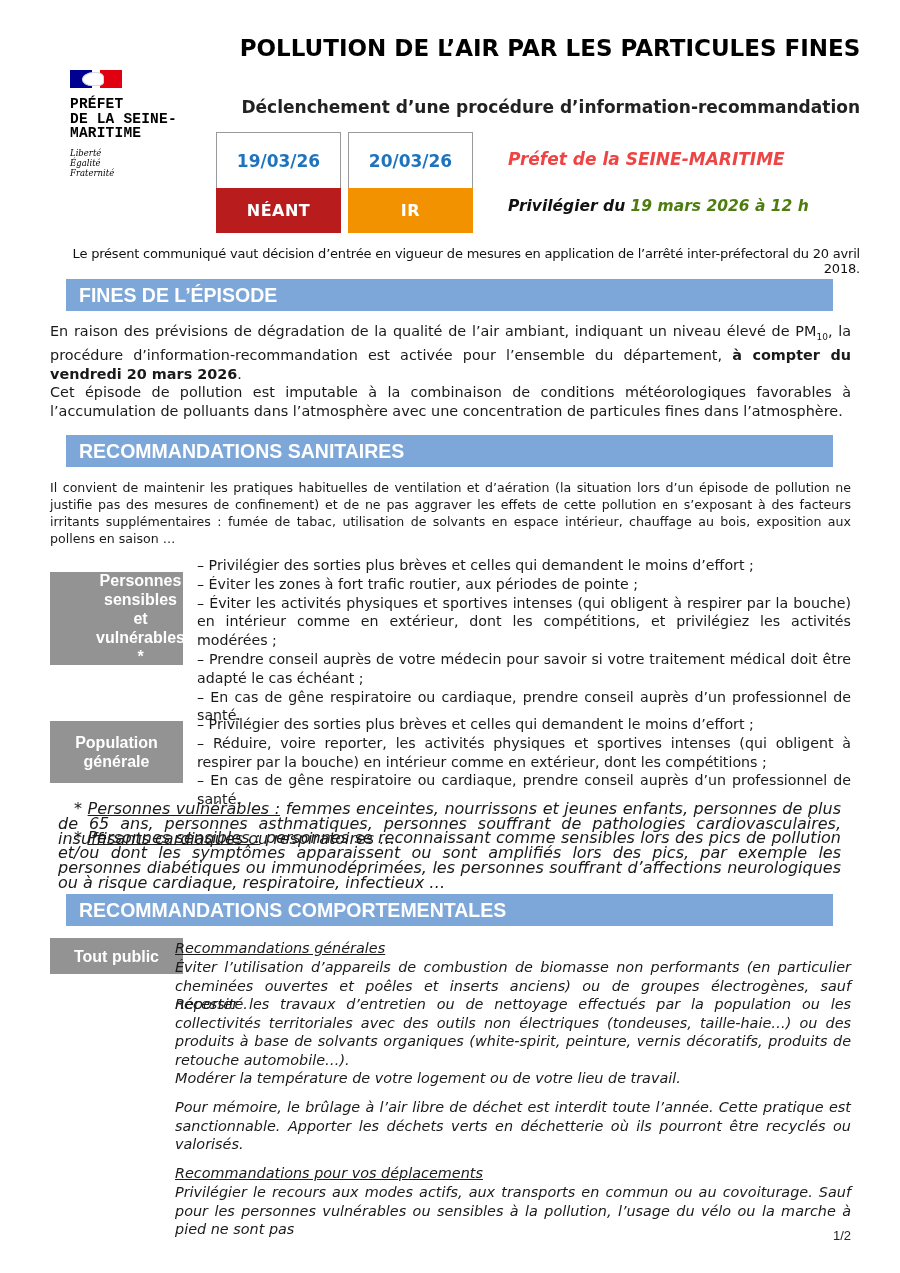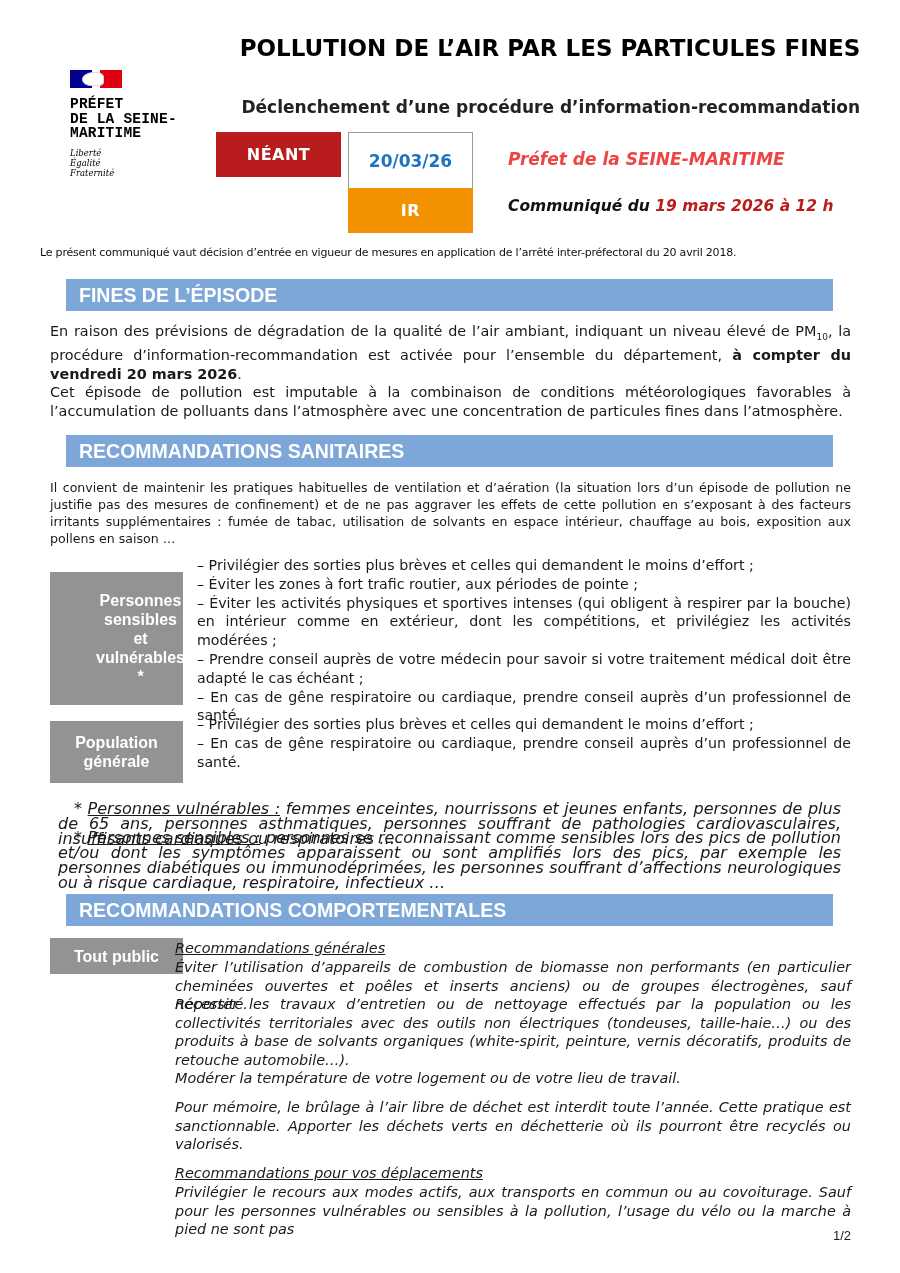--- a/index.html
+++ b/index.html
@@ -21,36 +21,36 @@
   .daybox { position: absolute; top: 132px; width: 125px; }
   .daybox .date { height: 56px; border: 1px solid #9a9a9a; border-bottom: none; display: flex; align-items: center; justify-content: center; font-weight: bold; font-size: 17px; color: #1e73be; }
   .daybox .status { height: 45px; display: flex; align-items: center; justify-content: center; font-weight: bold; font-size: 16px; color: #fff; letter-spacing: 0.5px; }
   .day1 { left: 216px; }
   .day1 .status { background: #b91c1c; }
   .day2 { left: 348px; }
   .day2 .status { background: #f39200; }
 
   .prefet-right { position: absolute; left: 508px; top: 149px; font-weight: bold; font-style: italic; font-size: 17px; color: #ef4444; }
   .communique { position: absolute; left: 508px; top: 197px; font-weight: bold; font-style: italic; font-size: 15.5px; color: #111; }
-  .communique .hl { color: #b91c1c; }
+  .communique .hl { color: #4d7c0f; }
 
-  .decision { position: absolute; left: 40px; top: 246px; width: 820px; text-align: left; font-size: 11px; color: #111; letter-spacing: -0.2px; }
+  .decision { position: absolute; left: 40px; top: 246px; width: 820px; text-align: right; font-size: 13px; color: #111; letter-spacing: -0.2px; }
 
   .section-bar { position: absolute; left: 66px; width: 767px; height: 32px; background: #7ea7d9; color: #fff; font-family: "Liberation Sans", sans-serif; font-weight: bold; font-size: 19.5px; line-height: 32px; padding-left: 13px; }
   .bar1 { top: 279px; }
   .bar2 { top: 435px; }
   .bar3 { top: 894px; }
 
   .para { position: absolute; left: 50px; width: 801px; text-align: justify; color: #1a1a1a; }
   .nature { top: 322px; font-size: 14.4px; line-height: 18.5px; }
   .nature b { font-weight: bold; }
   .sanit-intro { top: 479px; font-size: 12.6px; line-height: 17px; }
 
   .group-label { position: absolute; left: 50px; width: 133px; background: #939393; color: #fff; font-family: "Liberation Sans", sans-serif; font-weight: bold; font-size: 16px; line-height: 19px; text-align: center; display: flex; align-items: center; justify-content: center; }
-  .gl1 { top: 572px; height: 133px; padding-left: 48px; }
+  .gl1 { top: 572px; height: 93px; padding-left: 48px; }
   .gl2 { top: 721px; height: 62px; }
   .gl3 { top: 938px; height: 36px; font-size: 16px; }
 
   .reco-list { position: absolute; left: 197px; width: 654px; font-size: 14.2px; line-height: 18.8px; color: #1a1a1a; text-align: justify; }
   .rl1 { top: 556px; }
   .rl2 { top: 715px; }
   .reco-list div { margin: 0; }
 
   .notes { position: absolute; left: 58px; width: 783px; font-style: italic; font-size: 16px; line-height: 15px; color: #1a1a1a; text-align: justify; }
   .n1 { top: 801px; }
@@ -83,29 +83,30 @@
 MARITIME</div>
   <div class="devise">Liberté
 Égalité
 Fraternité</div>
 </div>
 
 <div class="main-title">POLLUTION DE L’AIR PAR LES PARTICULES FINES</div>
 <div class="sub-title">Déclenchement d’une procédure d’information-recommandation</div>
 
 <div class="daybox day1">
+  <div class="date">19/03/26</div>
   <div class="status">NÉANT</div>
 </div>
 <div class="daybox day2">
   <div class="date">20/03/26</div>
   <div class="status">IR</div>
 </div>
 
 <div class="prefet-right">Préfet de la SEINE-MARITIME</div>
-<div class="communique"><span>Communiqué du </span><span class="hl">19 mars 2026 à 12 h</span></div>
+<div class="communique"><span>Privilégier du </span><span class="hl">19 mars 2026 à 12 h</span></div>
 
 <div class="decision">Le présent communiqué vaut décision d’entrée en vigueur de mesures en application de l’arrêté inter-préfectoral du 20 avril 2018.</div>
 
 <div class="section-bar bar1">FINES DE L’ÉPISODE</div>
 <div class="para nature">
   <span>En raison des prévisions de dégradation de la qualité de l’air ambiant, indiquant un niveau élevé de PM</span><sub style="font-size:9px;">10</sub><span>, la procédure d’information-recommandation est activée pour l’ensemble du département, </span><b>à compter du vendredi 20 mars 2026</b><span>.</span><br>
   <span>Cet épisode de pollution est imputable à la combinaison de conditions météorologiques favorables à l’accumulation de polluants dans l’atmosphère avec une concentration de particules fines dans l’atmosphère.</span>
 </div>
 
 <div class="section-bar bar2">RECOMMANDATIONS SANITAIRES</div>
@@ -116,20 +117,21 @@
   <div>– Privilégier des sorties plus brèves et celles qui demandent le moins d’effort ;</div>
   <div>– Éviter les zones à fort trafic routier, aux périodes de pointe ;</div>
   <div>– Éviter les activités physiques et sportives intenses (qui obligent à respirer par la bouche) en intérieur comme en extérieur, dont les compétitions, et privilégiez les activités modérées ;</div>
   <div>– Prendre conseil auprès de votre médecin pour savoir si votre traitement médical doit être adapté le cas échéant ;</div>
   <div>– En cas de gêne respiratoire ou cardiaque, prendre conseil auprès d’un professionnel de santé.</div>
 </div>
 
 <div class="group-label gl2">Population générale</div>
 <div class="reco-list rl2">
   <div>– Privilégier des sorties plus brèves et celles qui demandent le moins d’effort ;</div>
+  <div>– Réduire, voire reporter, les activités physiques et sportives intenses (qui obligent à respirer par la bouche) en intérieur comme en extérieur, dont les compétitions ;</div>
   <div>– En cas de gêne respiratoire ou cardiaque, prendre conseil auprès d’un professionnel de santé.</div>
 </div>
 
 <div class="notes n1">
   <span style="padding-left:16px;">* </span><u>Personnes vulnérables :</u><span> femmes enceintes, nourrissons et jeunes enfants, personnes de plus de 65 ans, personnes asthmatiques, personnes souffrant de pathologies cardiovasculaires, insuffisants cardiaques ou respiratoires …</span>
 </div>
 <div class="notes n2">
   <span style="padding-left:16px;">* </span><u>Personnes sensibles :</u><span> personnes se reconnaissant comme sensibles lors des pics de pollution et/ou dont les symptômes apparaissent ou sont amplifiés lors des pics, par exemple les personnes diabétiques ou immunodéprimées, les personnes souffrant d’affections neurologiques ou à risque cardiaque, respiratoire, infectieux …</span>
 </div>
 

